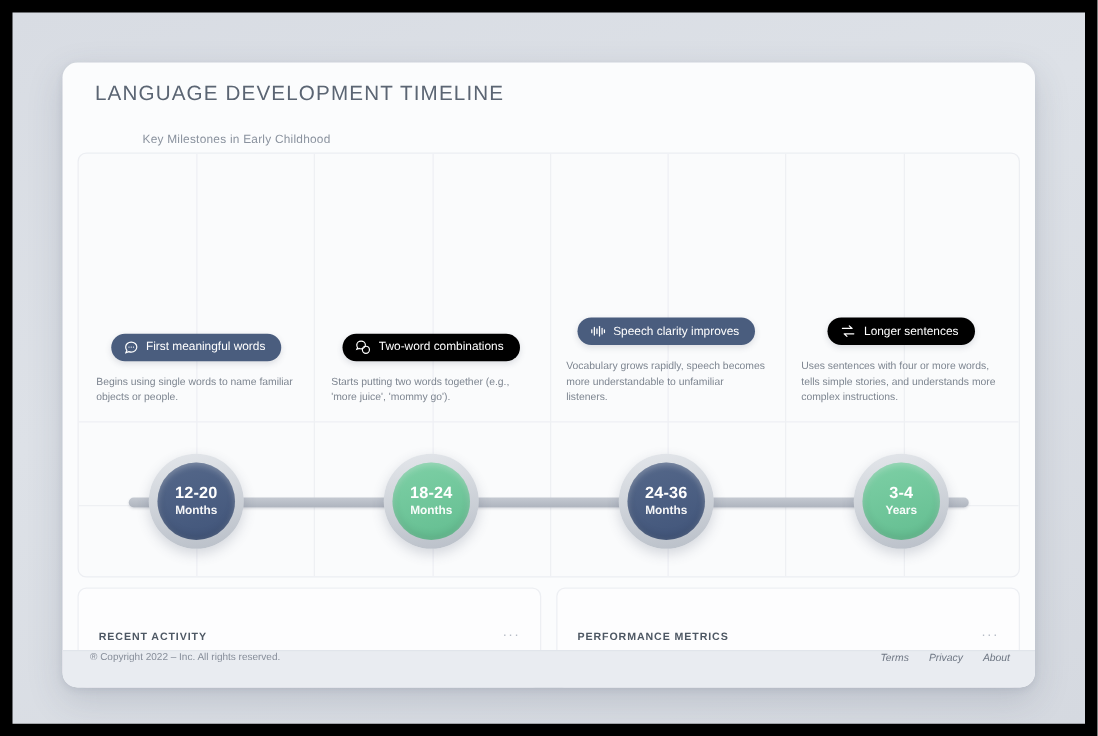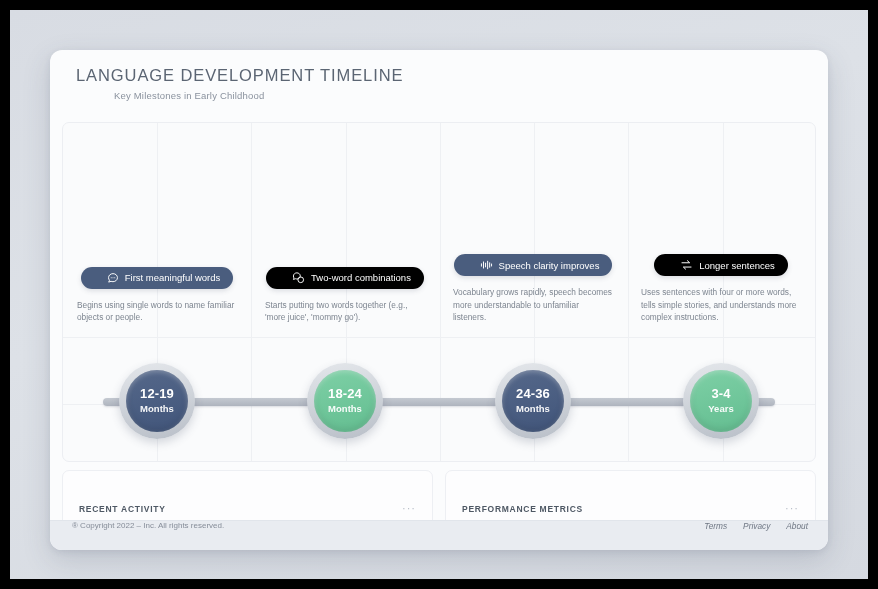--- a/index.html
+++ b/index.html
@@ -37,21 +37,21 @@
     display: flex; justify-content: space-between; align-items: flex-start;
   }
   .title {
     font-size: 16.5px;
     letter-spacing: .055em;
     color: #5b6573;
     font-weight: 400;
     white-space: nowrap;
   }
   .subtitle {
-    margin-top: 5px;
+    margin-top: 21px;
     font-size: 9.5px;
     color: #8a929e;
     letter-spacing: .02em;
     padding-left: 38px;
   }
   .hdr-right { display: flex; align-items: center; gap: 9px; margin-top: 4px; }
 
   .search {
     width: 124px; height: 21px;
     border: 1px solid #e2e6ec;
@@ -109,21 +109,21 @@
   .hline { position: absolute; left: 0; width: 100%; height: 1px; background: #eef0f3; }
 
   
   .miles { position: absolute; left: 0; top: 0; width: 100%; height: 215px;
            display: flex; }
   .mile { flex: 1; display: flex; flex-direction: column; align-items: center;
           justify-content: flex-end; padding: 0 10px 14px; }
 
   .badge {
     display: inline-flex; align-items: center; gap: 6px;
-    height: 22px; padding: 0 13px 0 26px;
+    height: 22px; padding: 0 13px 0 10px;
     border-radius: 11px;
     font-size: 9.5px; color: #fff; white-space: nowrap;
     box-shadow: 0 2px 5px rgba(60,70,95,.16);
   }
   .badge.blue { background: #4a5d7e; }
   .badge.green { background: #000000; }
   .badge svg { display: block; }
 
   .desc {
     margin-top: 10px;
@@ -287,21 +287,21 @@
 
       </div>
 
       <div class="axis">
         <div class="rail"></div>
         <div class="nodes">
 
           <div class="node-cell">
             <div class="node">
               <div class="node-inner blue">
-                <span class="n-main">12-19</span>
+                <span class="n-main">12-20</span>
                 <span class="n-sub">Months</span>
               </div>
             </div>
           </div>
 
           <div class="node-cell">
             <div class="node">
               <div class="node-inner green">
                 <span class="n-main">18-24</span>
                 <span class="n-sub">Months</span>

